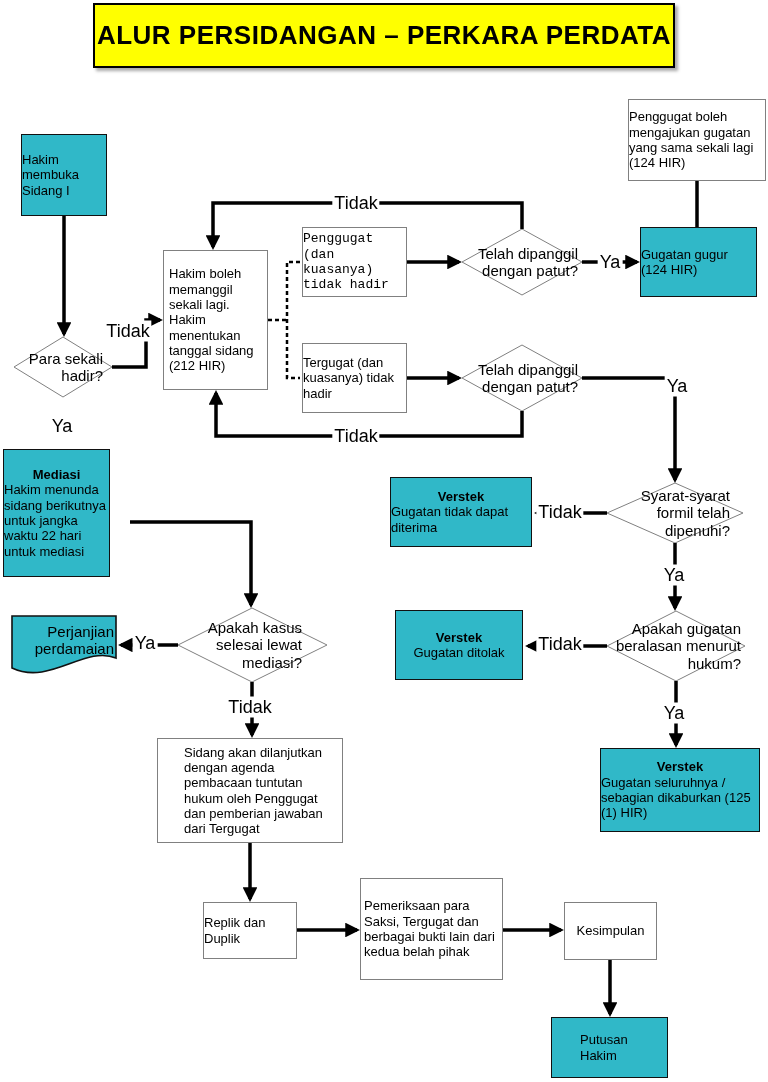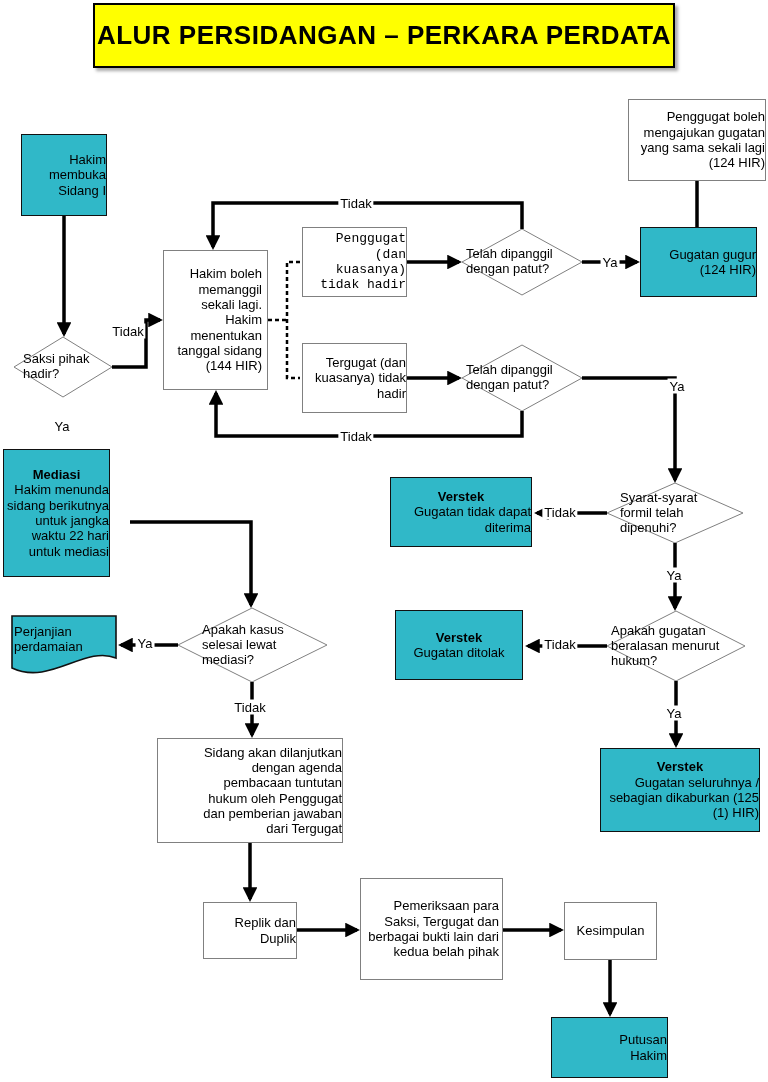--- a/index.html
+++ b/index.html
@@ -4,35 +4,35 @@
 <style>
   html,body{margin:0;padding:0;background:#fff;}
   #stage{
     position:relative;width:768px;height:1082px;background:#fff;overflow:hidden;
     font-family:"Liberation Sans",sans-serif;color:#000;
   }
   #conn{position:absolute;left:0;top:0;z-index:1;}
   .node{
     position:absolute;z-index:2;box-sizing:border-box;
     display:flex;flex-direction:column;align-items:center;justify-content:center;
-    text-align:right;font-size:13px;line-height:1.18;
+    text-align:left;font-size:13px;line-height:1.18;
   }
   .teal{background:#30B8C8;border:1.6px solid #111;}
   .white{background:#fff;border:1px solid #808080;}
   .banner{
     background:#FFFF00;border:2px solid #000;font-weight:bold;font-size:26px;
     letter-spacing:.5px;box-shadow:3px 3px 3px #aaa;
   }
   .dlabel{
     position:absolute;z-index:3;transform:translate(-50%,-50%);
-    text-align:left;font-size:13px;line-height:1.15;
+    text-align:right;font-size:15px;line-height:1.15;
   }
   .elabel{
     position:absolute;z-index:3;transform:translate(-50%,-50%);
-    font-size:13px;background:#fff;padding:0 2px;white-space:nowrap;
+    font-size:18px;background:#fff;padding:0 2px;white-space:nowrap;
   }
   .bold{font-weight:bold;}
 </style>
 </head>
 <body>
 
 <div id="stage">
 
   <svg id="conn" width="768" height="1082" viewBox="0 0 768 1082">
     <defs>
@@ -75,21 +75,21 @@
 
     <g stroke="#000" stroke-width="2.5" fill="none" stroke-dasharray="4 3">
       <path d="M268,320 H287 M300,262 H287 V378 H300"></path>
     </g>
   </svg>
 
   <div class="node banner" style="left:93px;top:3px;width:582px;height:65px;">ALUR PERSIDANGAN – PERKARA PERDATA</div>
 
   <div class="node teal" style="left:21px;top:134px;width:86px;height:82px;">Hakim membuka Sidang I</div>
 
-  <div class="node white" style="left:163px;top:250px;width:105px;height:140px;padding:0 5px;">Hakim boleh memanggil sekali lagi. Hakim menentukan tanggal sidang (144 HIR)</div>
+  <div class="node white" style="left:163px;top:250px;width:105px;height:140px;padding:0 5px;">Hakim boleh memanggil sekali lagi. Hakim menentukan tanggal sidang (212 HIR)</div>
 
   <div class="node white" style="left:302px;top:227px;width:105px;height:70px;font-family:Liberation Mono, monospace;">Penggugat (dan kuasanya) tidak hadir</div>
 
   <div class="node white" style="left:302px;top:343px;width:105px;height:70px;">Tergugat (dan kuasanya) tidak hadir</div>
 
   <div class="node white" style="left:628px;top:99px;width:138px;height:82px;">Penggugat boleh mengajukan gugatan yang sama sekali lagi (124 HIR)</div>
 
   <div class="node teal" style="left:640px;top:227px;width:117px;height:70px;">Gugatan gugur (124 HIR)</div>
 
   <div class="node teal" style="left:3px;top:449px;width:107px;height:128px;">
@@ -117,21 +117,21 @@
   <div class="node white" style="left:203px;top:902px;width:94px;height:57px;">Replik dan Duplik</div>
 
   <div class="node white" style="left:360px;top:878px;width:143px;height:102px;padding:0 3px;">Pemeriksaan para Saksi, Tergugat dan berbagai bukti lain dari kedua belah pihak</div>
 
   <div class="node white" style="left:564px;top:902px;width:93px;height:58px;">Kesimpulan</div>
 
   <div class="node teal" style="left:551px;top:1017px;width:117px;height:61px;padding-left:28px;">Putusan Hakim</div>
 
   <div class="dlabel" style="left:64px;top:640px;width:100px;">Perjanjian perdamaian</div>
 
-  <div class="dlabel" style="left:63px;top:367px;width:80px;">Saksi pihak hadir?</div>
+  <div class="dlabel" style="left:63px;top:367px;width:80px;">Para sekali hadir?</div>
   <div class="dlabel" style="left:522px;top:262px;width:112px;">Telah dipanggil dengan patut?</div>
   <div class="dlabel" style="left:522px;top:378px;width:112px;">Telah dipanggil dengan patut?</div>
   <div class="dlabel" style="left:675px;top:513px;width:110px;">Syarat-syarat formil telah dipenuhi?</div>
   <div class="dlabel" style="left:676px;top:646px;width:130px;">Apakah gugatan beralasan menurut hukum?</div>
   <div class="dlabel" style="left:252px;top:645px;width:100px;">Apakah kasus selesai lewat mediasi?</div>
 
   <div class="elabel" style="left:356px;top:203px;">Tidak</div>
   <div class="elabel" style="left:128px;top:331px;">Tidak</div>
   <div class="elabel" style="left:62px;top:426px;">Ya</div>
   <div class="elabel" style="left:610px;top:262px;">Ya</div>

